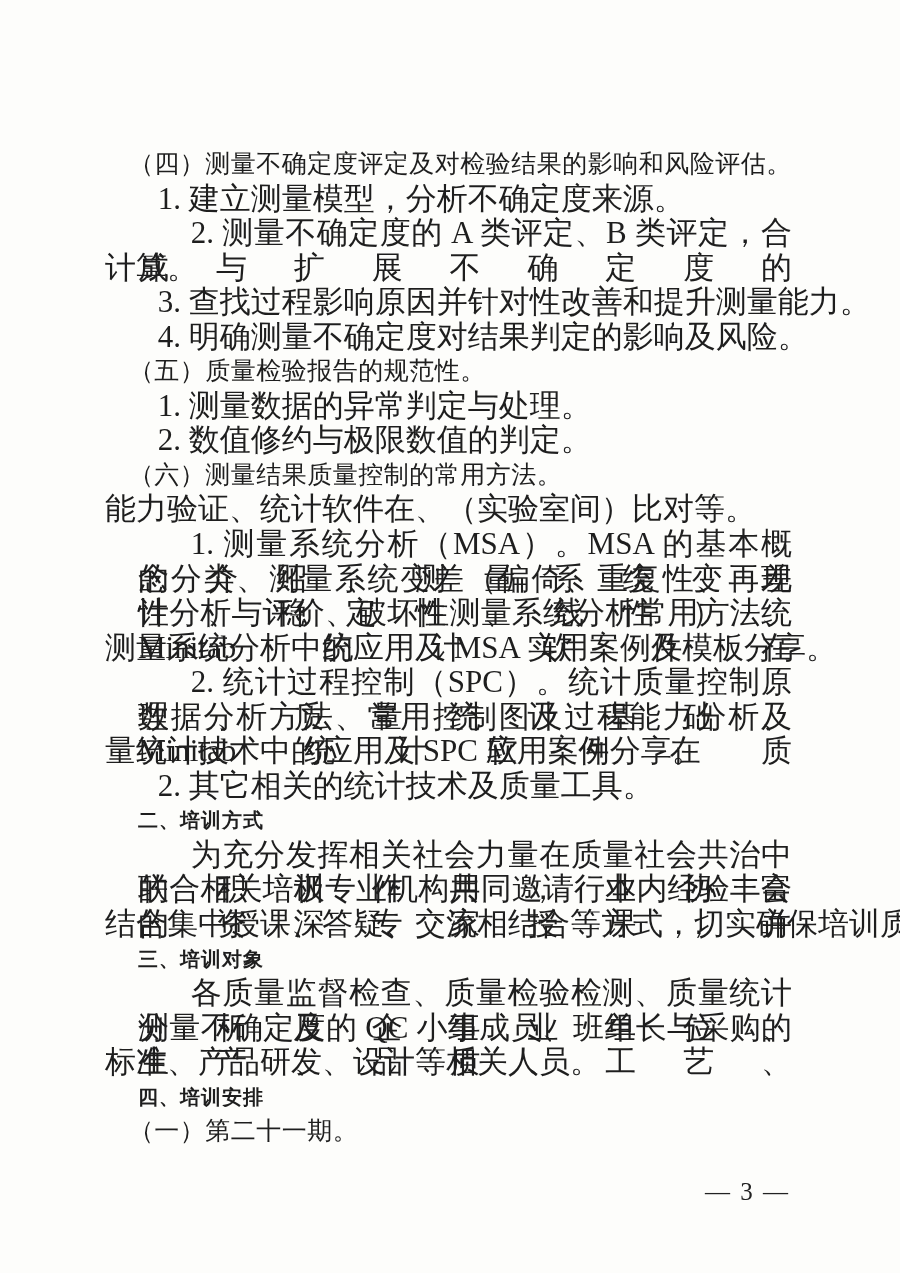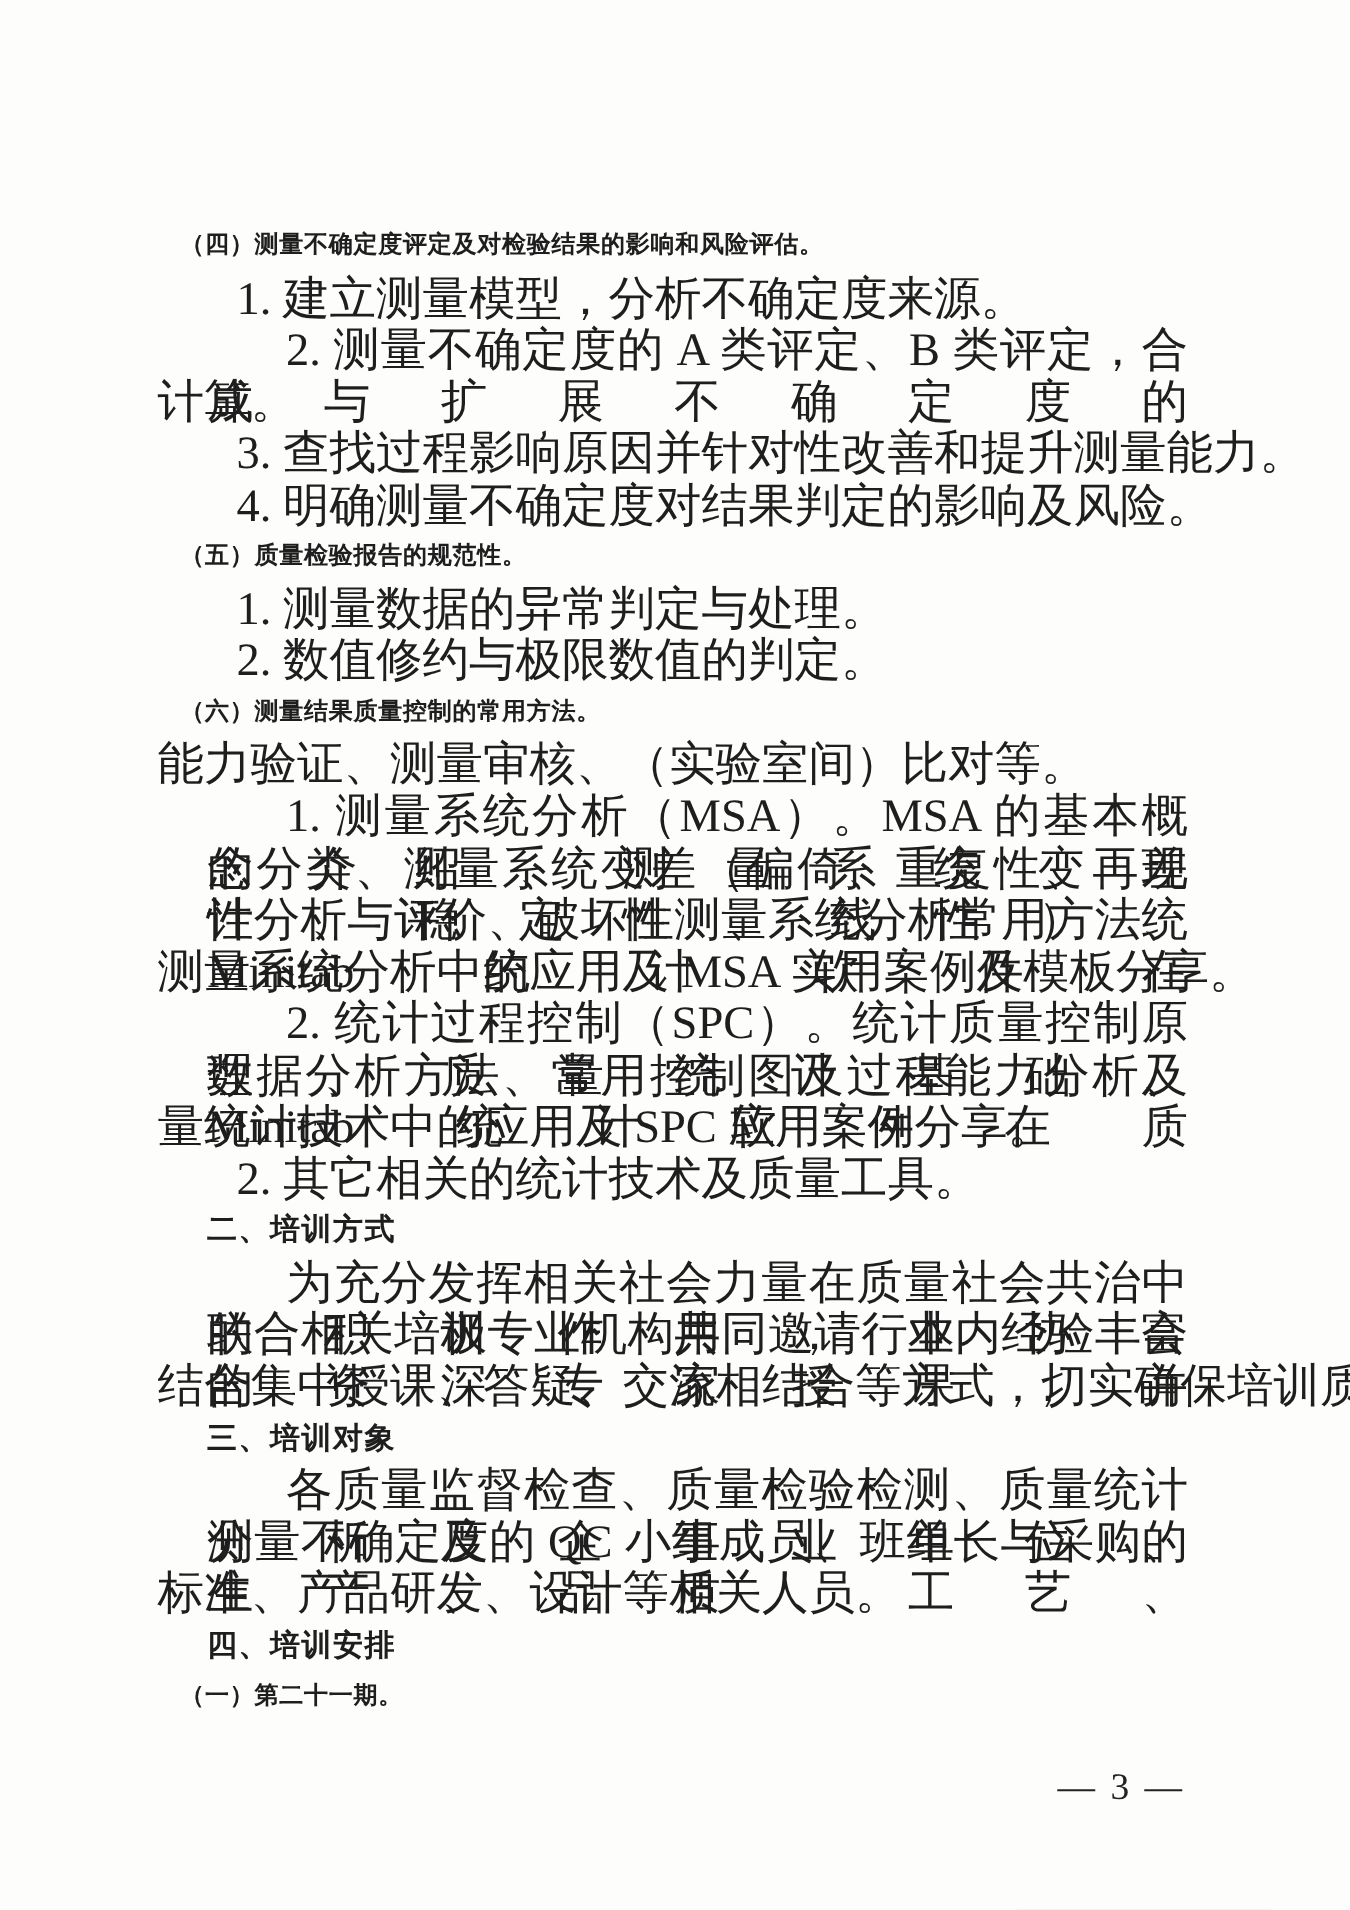--- a/index.html
+++ b/index.html
@@ -25,22 +25,22 @@
     text-align:left;
   }
   .line.fill{
     white-space:normal;
     text-align:justify;
     text-align-last:justify;
     margin-left:33px;
   }
   .line.indent{ text-indent:1.7em; }
   .line.kai{
-    font-weight:700;
-    font-size:16px;
+    font-weight:400;
+    font-size:25px;
     letter-spacing:0.5px;
   }
   .line.kai.indent{ text-indent:0.95em; }
   .line.hei{
     font-family:"Liberation Sans", sans-serif;
     font-weight:700;
     font-size:20px;
     letter-spacing:1px;
   }
   .line.hei.indent{ text-indent:1.65em; }
@@ -60,21 +60,21 @@
     <div class="line kai indent">（四）测量不确定度评定及对检验结果的影响和风险评估。</div>
     <div class="line indent">1. 建立测量模型，分析不确定度来源。</div>
     <div class="line indent fill">2. 测量不确定度的 A 类评定、B 类评定，合成与扩展不确定度的</div>
     <div class="line">计算。</div>
     <div class="line indent">3. 查找过程影响原因并针对性改善和提升测量能力。</div>
     <div class="line indent">4. 明确测量不确定度对结果判定的影响及风险。</div>
     <div class="line kai indent">（五）质量检验报告的规范性。</div>
     <div class="line indent">1. 测量数据的异常判定与处理。</div>
     <div class="line indent">2. 数值修约与极限数值的判定。</div>
     <div class="line kai indent">（六）测量结果质量控制的常用方法。</div>
-    <div class="line">能力验证、测量审核、（实验室间）比对等。</div>
+    <div class="line">能力验证、统计软件在、（实验室间）比对等。</div>
     <div class="line indent fill">1. 测量系统分析（MSA）。MSA 的基本概念介绍、测量系统变差</div>
     <div class="line fill">的分类、测量系统变差（偏倚、重复性、再现性、稳定性、线性）统</div>
     <div class="line fill">计分析与评价、破坏性测量系统分析常用方法、Minitab 统计软件在</div>
     <div class="line">测量系统分析中的应用及 MSA 实用案例及模板分享。</div>
     <div class="line indent fill">2. 统计过程控制（SPC）。统计质量控制原理、质量统计基础及</div>
     <div class="line fill">数据分析方法、常用控制图及过程能力分析、Minitab 统计软件在质</div>
     <div class="line">量统计技术中的应用及 SPC 应用案例分享。</div>
     <div class="line indent">2. 其它相关的统计技术及质量工具。</div>
     <div class="line hei indent">二、培训方式</div>
     <div class="line indent fill">为充分发挥相关社会力量在质量社会共治中的积极作用，本协会</div>

